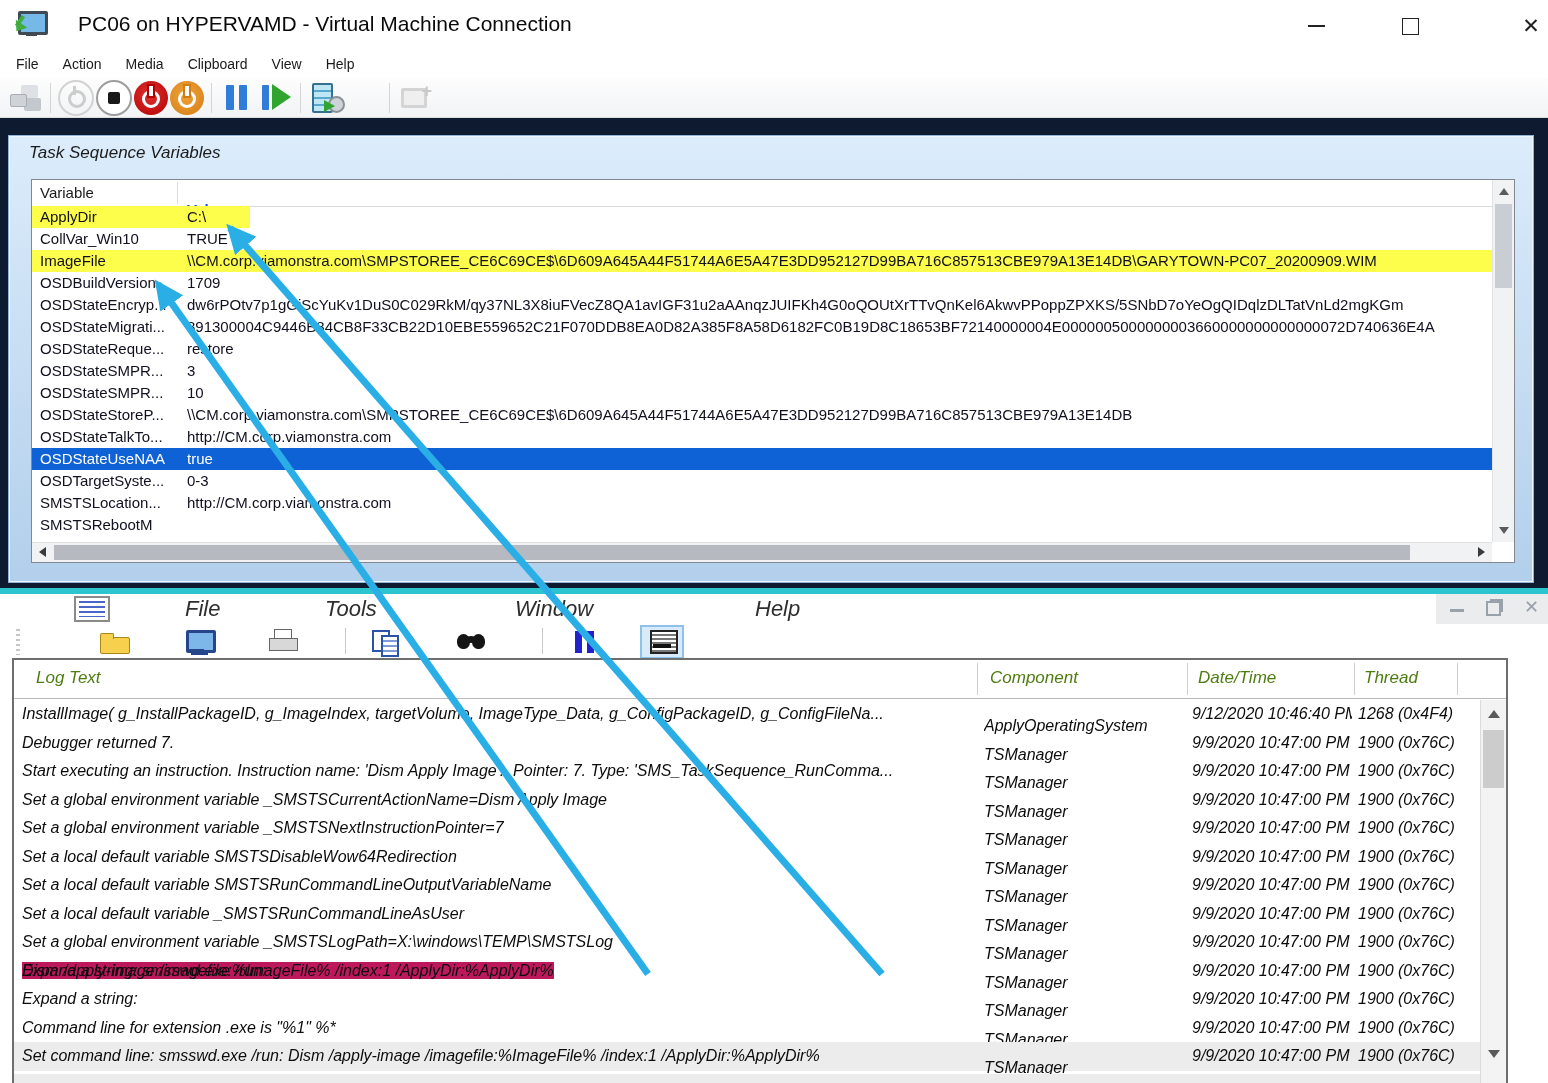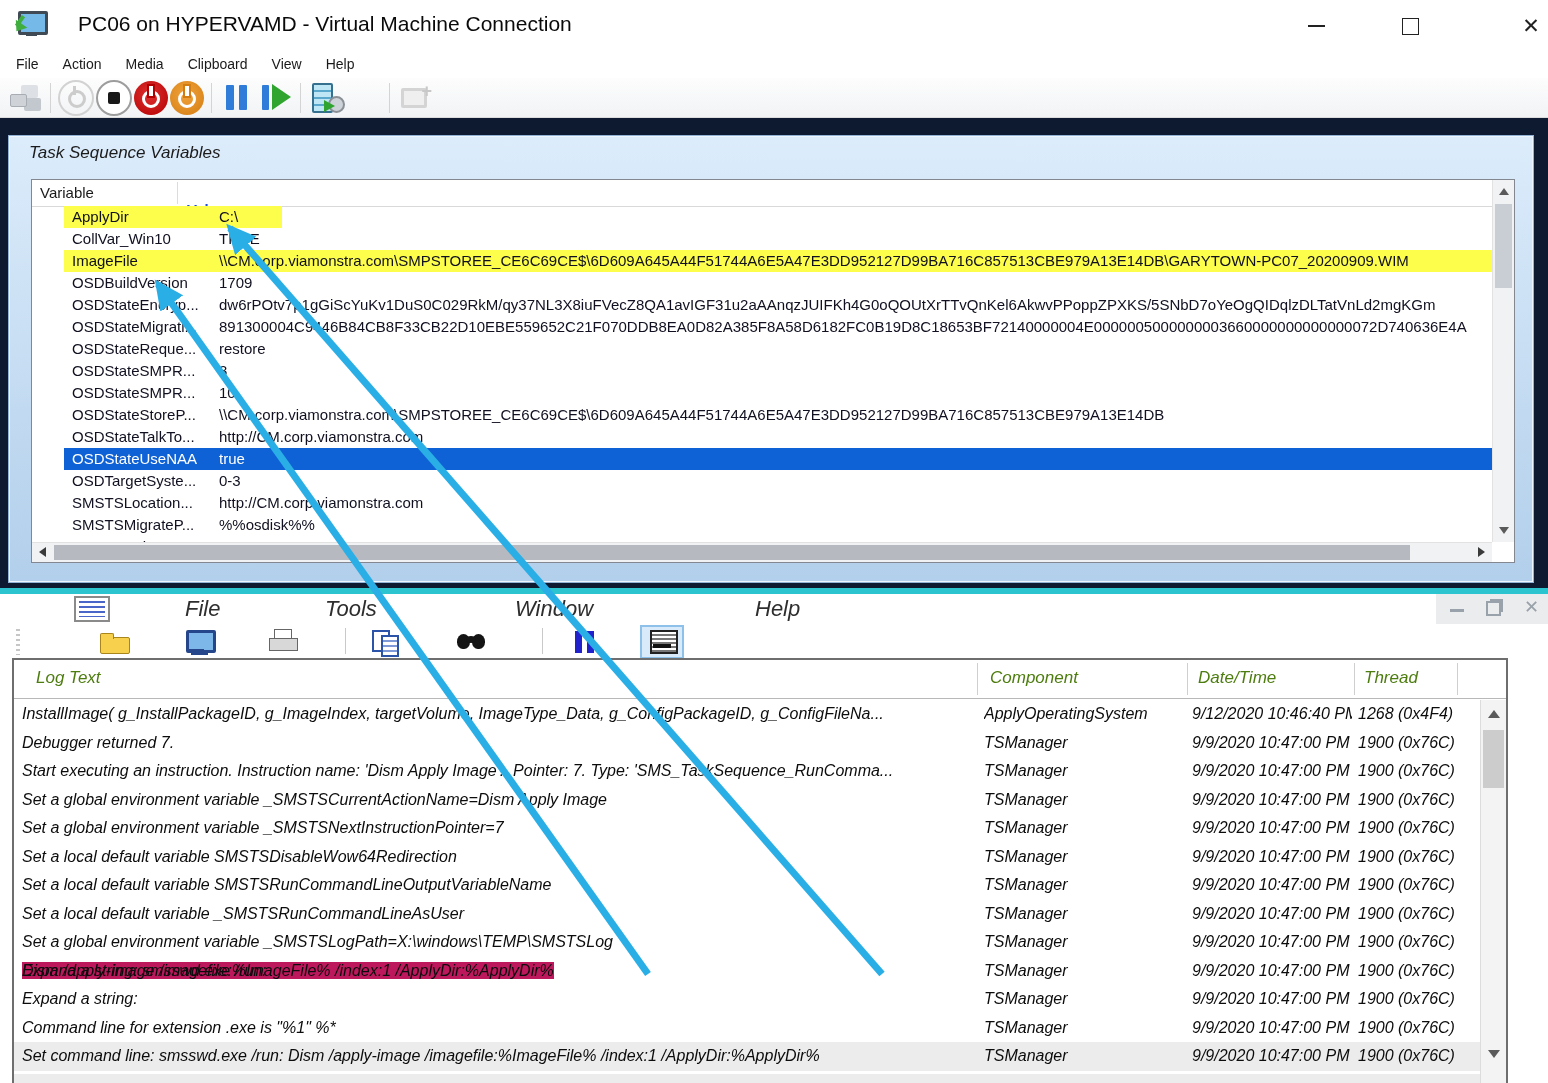--- a/index.html
+++ b/index.html
@@ -52,21 +52,21 @@
   .vmscreen{left:0;top:118px;width:1548px;height:965px;background:#0d1a2f;}
 
   
   .ts-window{left:8px;top:135px;width:1526px;height:448px;background:linear-gradient(#dcecfb,#b2cfeb);border:1px solid #93b3d6;box-shadow:inset 0 0 0 1px #eef6fd;box-sizing:border-box;}
   .ts-title{position:absolute;left:20px;top:7px;font-size:17px;font-style:italic;color:#1b1b1b;}
   .ts-list{position:absolute;left:22px;top:43px;width:1484px;height:384px;background:#fff;border:1px solid #828790;box-sizing:border-box;}
   .ts-head{position:absolute;left:0;right:22px;top:0;height:26px;background:#fff;border-bottom:1px solid #d9d9d9;}
   .ts-head .h1{position:absolute;left:8px;top:4px;font-size:15px;color:#1a1a1a;}
   .ts-head .h2{position:absolute;left:155px;top:21px;font-size:15px;color:#1d4ed8;font-weight:bold;}
   .ts-head .colsep{position:absolute;left:145px;top:2px;width:1px;height:22px;background:#dcdcdc;}
-  .ts-rowsbox{position:absolute;left:0;right:22px;top:26px;bottom:20px;overflow:hidden;margin-left:32px;}
+  .ts-rowsbox{position:absolute;left:0;right:22px;top:26px;bottom:20px;overflow:hidden;}
   .ts-row{position:relative;height:22px;line-height:22px;font-size:15px;color:#101020;white-space:pre;}
   .ts-row .c-var{position:absolute;left:8px;width:138px;overflow:hidden;z-index:1;}
   .ts-row .c-val{position:absolute;left:155px;right:0;overflow:hidden;z-index:1;}
   .ts-row.hl-full{background:#fdfd4b;}
   .ts-row .partial-band{position:absolute;left:0;top:0;bottom:0;width:218px;background:#fdfd4b;}
   .ts-row.hl-selected{background:#0f62d6;color:#fff;}
   
   .ts-vscroll{position:absolute;right:0;top:0;bottom:20px;width:22px;background:#f1f2f4;border-left:1px solid #e2e2e2;box-sizing:border-box;}
   .ts-vthumb{position:absolute;left:2px;right:2px;top:24px;height:84px;background:#c9ced4;}
   .sb-up,.sb-down,.sb-left,.sb-right{position:absolute;width:0;height:0;}
@@ -109,21 +109,21 @@
 
   
   .log-list{position:absolute;left:12px;top:64px;width:1496px;height:425px;background:#fff;border:2px solid #6e6e6e;border-bottom:none;box-sizing:border-box;font-style:italic;}
   .log-head{position:absolute;left:0;right:0;top:0;height:38px;border-bottom:1px solid #b8b8b8;background:#fff;}
   .log-head span{position:absolute;top:8px;font-size:17px;color:#4d7c0f;}
   .log-head .hsep{position:absolute;top:3px;width:1px;height:32px;background:#cfcfcf;}
   .log-rows{position:absolute;left:0;top:0;right:0;bottom:0;}
   .log-row{position:absolute;left:0;right:26px;height:28.5px;line-height:28.5px;font-size:16px;color:#0c0c0c;white-space:pre;}
   .log-row span{position:absolute;top:0;overflow:hidden;}
   .lc-text{left:8px;width:946px;}
-  .lc-comp{left:970px;width:200px;}
+  .lc-comp{left:970px;width:200px;margin-top:12px;}
   .lc-dt{left:1178px;width:160px;}
   .lc-th{left:1344px;width:120px;}
   .log-row .yellow{position:static;background:#be185d;}
   .log-row.row-gray{background:#ececec;}
   .log-sliver{position:absolute;left:0;right:26px;top:414px;height:12px;background:#ececec;}
   .log-vscroll{position:absolute;right:0;top:40px;bottom:0;width:26px;background:#f3f3f3;border-left:1px solid #dcdcdc;box-sizing:border-box;}
   .log-vscroll .sb-up{position:absolute;left:7px;top:10px;width:0;height:0;border-left:6px solid transparent;border-right:6px solid transparent;border-bottom:8px solid #5a5a5a;}
   .log-vthumb{position:absolute;left:2px;right:2px;top:30px;height:58px;background:#cccccc;}
   .log-vscroll .sb-down{position:absolute;left:7px;top:350px;width:0;height:0;border-left:6px solid transparent;border-right:6px solid transparent;border-top:8px solid #5a5a5a;}
 
@@ -195,21 +195,20 @@
         <div class="ts-row"><span class="c-var">OSDStateEncryp...</span><span class="c-val">dw6rPOtv7p1gGiScYuKv1DuS0C029RkM/qy37NL3X8iuFVecZ8QA1avIGF31u2aAAnqzJUIFKh4G0oQOUtXrTTvQnKel6AkwvPPoppZPXKS/5SNbD7oYeOgQIDqlzDLTatVnLd2mgKGm</span></div>
         <div class="ts-row"><span class="c-var">OSDStateMigrati...</span><span class="c-val">891300004C9446B84CB8F33CB22D10EBE559652C21F070DDB8EA0D82A385F8A58D6182FC0B19D8C18653BF72140000004E0000005000000003660000000000000072D740636E4A</span></div>
         <div class="ts-row"><span class="c-var">OSDStateReque...</span><span class="c-val">restore</span></div>
         <div class="ts-row"><span class="c-var">OSDStateSMPR...</span><span class="c-val">3</span></div>
         <div class="ts-row"><span class="c-var">OSDStateSMPR...</span><span class="c-val">10</span></div>
         <div class="ts-row"><span class="c-var">OSDStateStoreP...</span><span class="c-val">\\CM.corp.viamonstra.com\SMPSTOREE_CE6C69CE$\6D609A645A44F51744A6E5A47E3DD952127D99BA716C857513CBE979A13E14DB</span></div>
         <div class="ts-row"><span class="c-var">OSDStateTalkTo...</span><span class="c-val">http://CM.corp.viamonstra.com</span></div>
         <div class="ts-row hl-selected"><span class="c-var">OSDStateUseNAA</span><span class="c-val">true</span></div>
         <div class="ts-row"><span class="c-var">OSDTargetSyste...</span><span class="c-val">0-3</span></div>
         <div class="ts-row"><span class="c-var">SMSTSLocation...</span><span class="c-val">http://CM.corp.viamonstra.com</span></div>
-        <div class="ts-row"><span class="c-var">SMSTSMigrateP...</span><span class="c-val">%%osdisk%%</span></div>
         <div class="ts-row"><span class="c-var">SMSTSRebootM</span><span class="c-val"></span></div>
       </div>
     <div class="ts-vscroll">
       <span class="sb-up"></span>
       <div class="ts-vthumb"></div>
       <span class="sb-down"></span>
     </div>
     <div class="ts-hscroll">
       <span class="sb-left"></span>
       <div class="ts-hthumb"></div>

